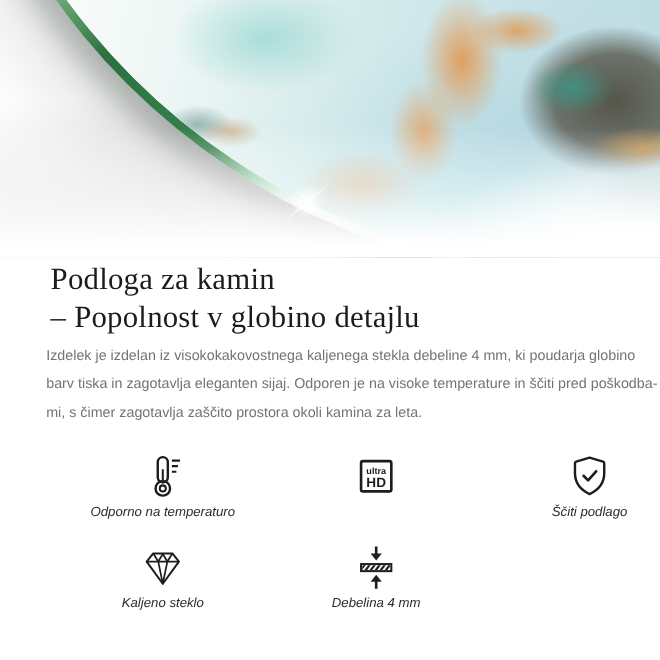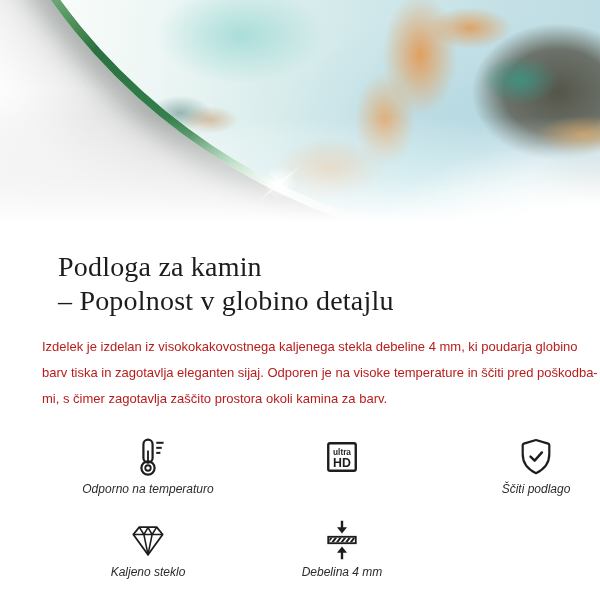--- a/index.html
+++ b/index.html
@@ -43,24 +43,24 @@
   .sparkle .ray1{width:56px;height:2px;margin:-1px 0 0 -28px;transform:rotate(-40deg);
     background:linear-gradient(90deg, rgba(255,255,255,0), rgba(255,255,255,0.95) 45%, rgba(255,255,255,0.95) 55%, rgba(255,255,255,0));}
   .sparkle .ray2{width:34px;height:1.6px;margin:-0.8px 0 0 -17px;transform:rotate(48deg);
     background:linear-gradient(90deg, rgba(255,255,255,0), rgba(255,255,255,0.9) 50%, rgba(255,255,255,0));}
   .hero-fade{position:absolute;inset:0;
     background:
       radial-gradient(ellipse 300px 150px at 98% 108%, #ffffff 28%, rgba(255,255,255,0) 75%),
       linear-gradient(to bottom, rgba(255,255,255,0) 50%, rgba(255,255,255,0.55) 76%, #ffffff 95%);}
   
   .content{position:relative;padding:0 42px;}
-  .title{margin:16px;font-family:"Liberation Serif", serif;font-weight:400;
+  .title{margin:4px;font-family:"Liberation Serif", serif;font-weight:400;
     font-size:28px;line-height:34px;color:#1c1c1c;letter-spacing:0.2px;}
   .title span{display:block;}
-  .description{margin:4px 0 0 0;font-size:13px;line-height:26px;color:#b91c1c;}
+  .description{margin:4px 0 0 0;font-size:13px;line-height:26px;color:#737373;}
   .description div{white-space:nowrap;}
   
   .features{margin:24px 0 0 9px;width:582px;display:grid;
     grid-template-columns:1fr 1fr 1fr;row-gap:22px;justify-items:center;}
   .feature{display:flex;flex-direction:column;align-items:center;text-align:center;}
   .feature-icon{height:42px;display:flex;align-items:center;justify-content:center;}
   .feature-icon svg{display:block;}
   .feature-label{margin-top:4px;font-size:12px;line-height:15px;color:#2b2b2b;font-style:italic;}
   .ic{stroke:#1d1d1d;fill:none;}
   .ic-fill{fill:#1d1d1d;stroke:none;}
@@ -83,21 +83,21 @@
 </div>
 
 <div class="content">
   <h1 class="title">
     <span>Podloga za kamin</span>
     <span>– Popolnost v globino detajlu</span>
   </h1>
   <div class="description">
     <div>Izdelek je izdelan iz visokokakovostnega kaljenega stekla debeline 4 mm, ki poudarja globino</div>
     <div>barv tiska in zagotavlja eleganten sijaj. Odporen je na visoke temperature in ščiti pred poškodba-</div>
-    <div>mi, s čimer zagotavlja zaščito prostora okoli kamina za barv.</div>
+    <div>mi, s čimer zagotavlja zaščito prostora okoli kamina za leta.</div>
   </div>
 
   <div class="features">
 
     <div class="feature">
       <div class="feature-icon">
         <svg width="44" height="44" viewBox="0 0 48 48">
           <rect class="ic" x="19" y="5" width="10" height="25" rx="5" stroke-width="2.4"></rect>
           <line class="ic" x1="24" y1="17" x2="24" y2="31" stroke-width="2"></line>
           <circle class="ic" cx="24" cy="36" r="7.2" stroke-width="2.4"></circle>

